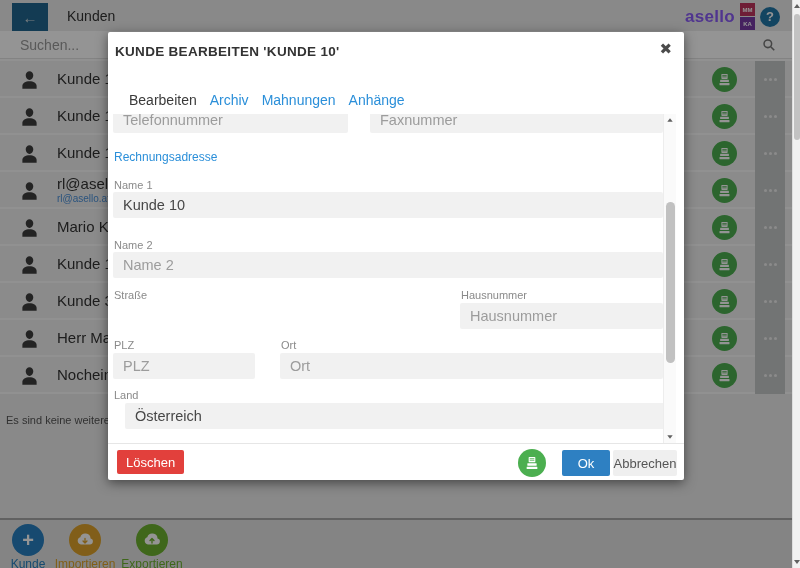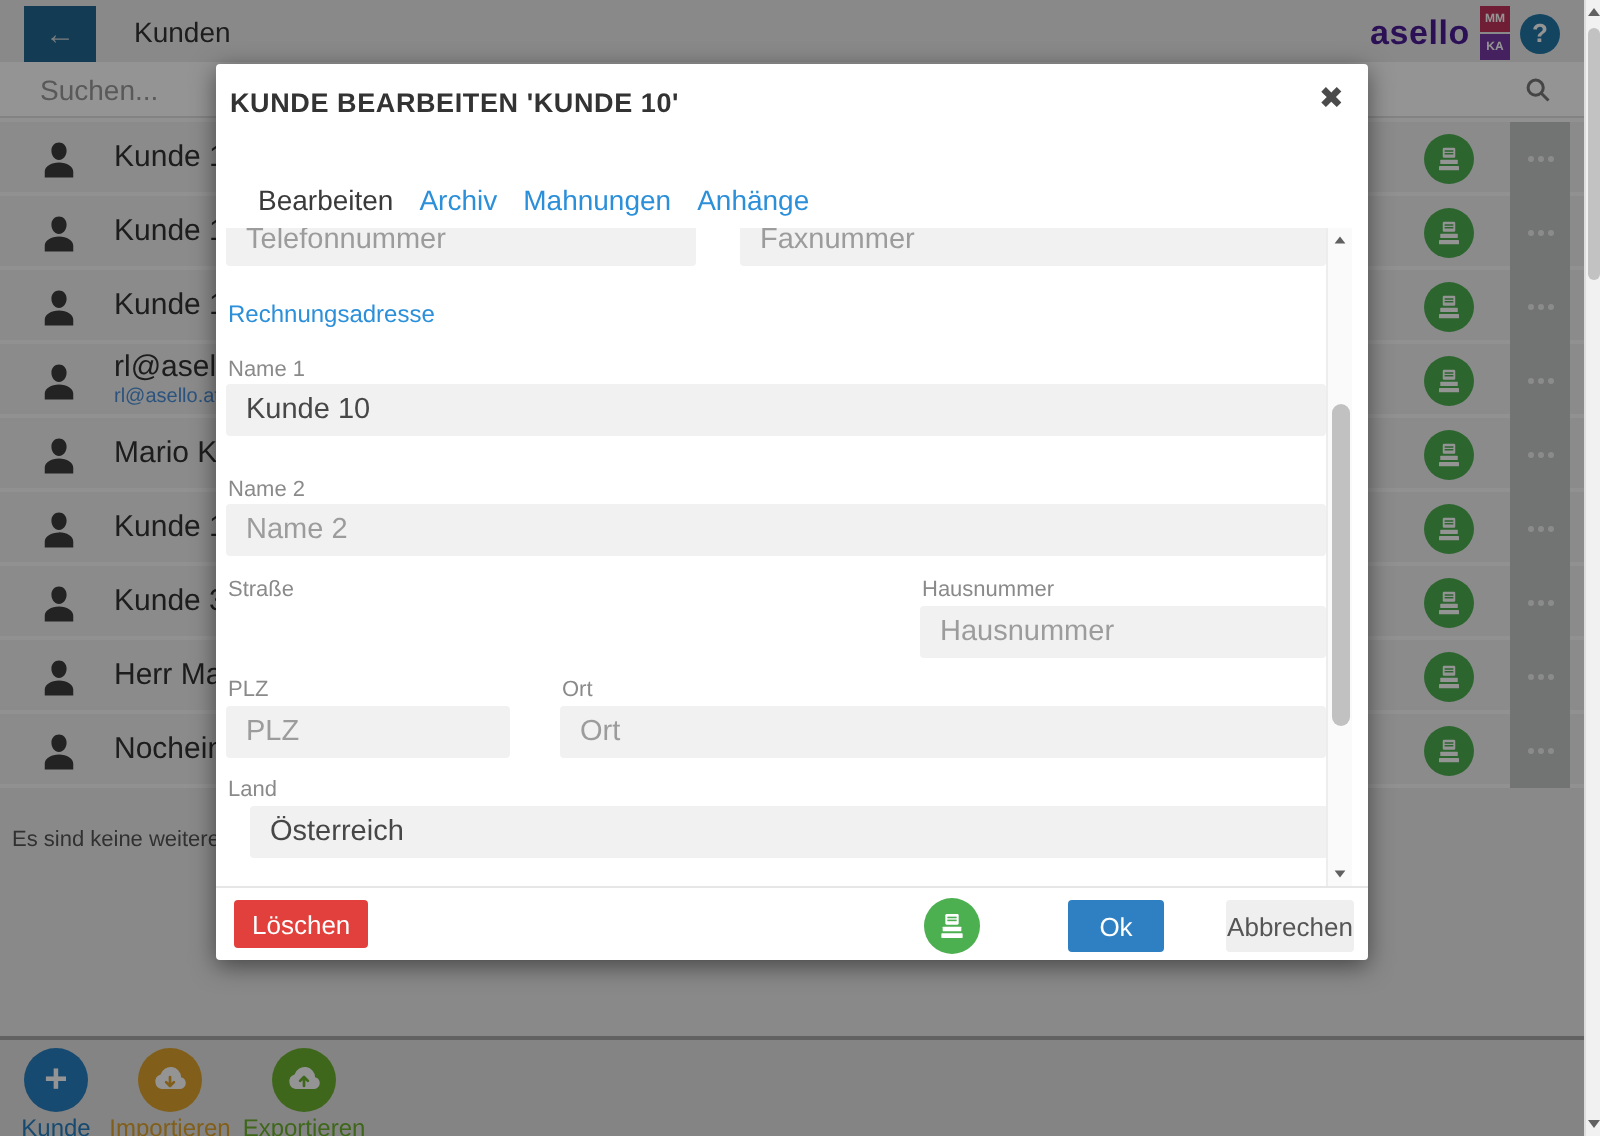--- a/index.html
+++ b/index.html
@@ -7,21 +7,21 @@
   body { font-family:"Liberation Sans", sans-serif; background:#ededed; position:relative; }
 
   #screen { position:absolute; inset:0; width:800px; height:568px; overflow:hidden; }
 
   
   .topbar { position:absolute; left:0; top:0; width:792px; height:31px; background:#ededed; }
   .back-btn { position:absolute; left:12px; top:3px; width:36px; height:28px; background:#21678f; color:#cfd6da;
               display:flex; align-items:center; justify-content:center; font-size:15px; font-weight:bold; }
   .topbar-title { position:absolute; left:67px; top:8px; font-size:14px; color:#333; }
   .topbar-right { position:absolute; right:12px; top:3px; display:flex; align-items:center; gap:5px; }
-  .logo-text { font-size:17px; font-weight:bold; color:#4c1d95; letter-spacing:0.3px; }
+  .logo-text { font-size:17px; font-weight:bold; color:#8b5cf6; letter-spacing:0.3px; }
   .logo-badges { display:flex; flex-direction:column; gap:1px; }
   .logo-badge { width:15px; height:13px; color:#fff; font-size:6px; font-weight:bold;
                 display:flex; align-items:center; justify-content:center; }
   .badge-top { background:#bf355d; }
   .badge-bottom { background:#773aa4; }
   .help-btn { width:20px; height:20px; border-radius:50%; background:#2277a8; color:#fff; font-weight:bold;
               font-size:13px; display:flex; align-items:center; justify-content:center; }
 
   .searchbar { position:absolute; left:0; top:31px; width:792px; height:28px; background:#ffffff; border-bottom:1px solid #e2e2e2; }
   .search-input { position:absolute; left:20px; top:0; width:600px; height:28px; border:none; outline:none;
@@ -80,21 +80,21 @@
   .section-head { position:absolute; left:6px; font-size:12px; color:#2b8fd9; }
 
   .body-scrollbar { position:absolute; right:8px; top:0; width:13px; height:329px; background:#fafafa; border-left:1px solid #ededed; }
   .bs-thumb { position:absolute; left:2px; top:88px; width:9px; height:161px; background:#c1c1c1; border-radius:5px; }
   .bs-up { position:absolute; left:3px; top:4px; }
   .bs-down { position:absolute; left:3px; bottom:4px; }
 
   .modal-footer { position:absolute; left:0; bottom:0; width:576px; height:37px; border-top:1px solid #e6e6e6; }
   .btn-delete { position:absolute; left:9px; top:6px; height:24px; padding:0 9px; background:#e2403c; color:#fff;
                 border:none; font-size:13px; font-family:"Liberation Sans",sans-serif; border-radius:2px; }
-  .footer-right { position:absolute; right:7px; top:5px; display:flex; align-items:center;gap:28px; }
+  .footer-right { position:absolute; right:7px; top:5px; display:flex; align-items:center; }
   .btn-print { width:28px; height:28px; border-radius:50%; background:#4caf50; border:none;
                display:flex; align-items:center; justify-content:center; margin-right:16px; }
   .btn-ok { width:48px; height:26px; background:#2e80c2; color:#fff; border:none; font-size:13px;
             font-family:"Liberation Sans",sans-serif; border-radius:2px; margin-right:3px; }
   .btn-cancel { width:64px; height:26px; background:#efefef; color:#555; border:none; font-size:13px;
                 font-family:"Liberation Sans",sans-serif; border-radius:2px; }
 </style>
 </head>
 <body>
 

